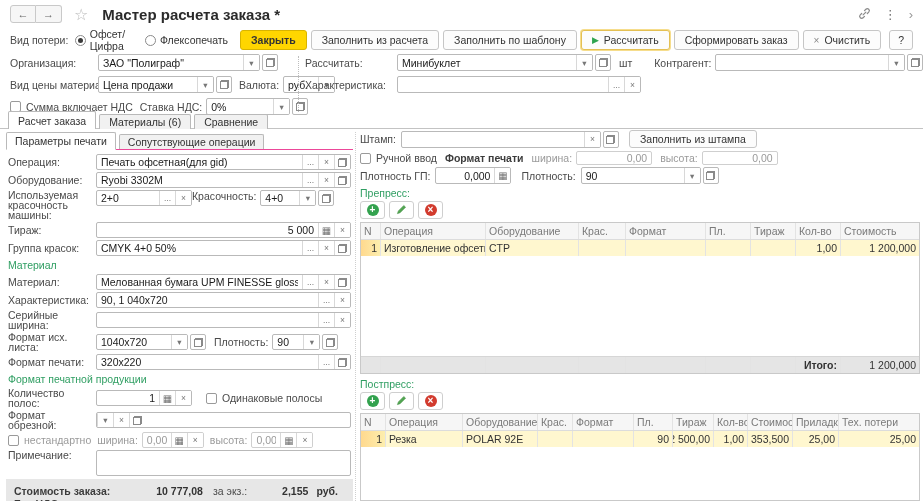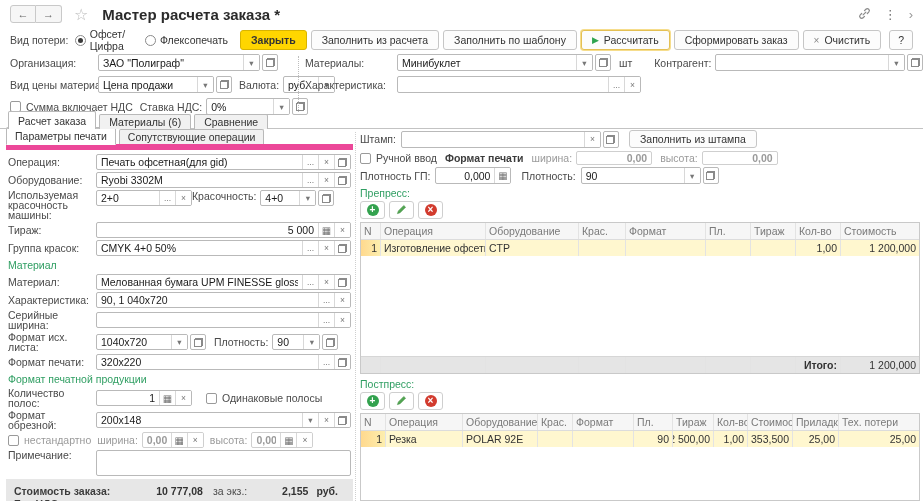--- a/index.html
+++ b/index.html
@@ -35,21 +35,21 @@
   .btn.default { border-color:#e4c054; box-shadow:0 0 0 1px #f6dd8c; }
   .play { color:#2ea44f; font-size:9px; }
   .xmark { color:#888; font-size:10px; }
   .btn.help { padding:0 8px; margin-left:4px; }
 
   
   .field { display:flex; align-items:center; height:17px; border:1px solid #b9b9b9; border-radius:2px;
            background:#fff; overflow:hidden; flex:none; }
   .field input { border:none; outline:none; flex:1; min-width:0; height:100%; padding:0 4px;
                  font:inherit; color:#1a1a1a; background:transparent; }
-  .field input:disabled { color:#9a9a9a;font-weight:bold; }
+  .field input:disabled { color:#9a9a9a; }
   .field.dis { border-color:#cfcfcf; }
   .field .num { text-align:right; }
   .ibtn { width:16px; height:100%; border-left:1px solid #d8d8d8; background:#fff; flex:none;
           display:flex; align-items:center; justify-content:center; color:#777; font-size:8.5px; }
   .calc { font-size:10px; color:#6f6f6f; }
   .icon-open { position:relative; width:9px; height:9px; }
   .icon-open::before { content:""; position:absolute; top:0; right:0; width:6px; height:6px; border:1px solid #8a8a8a; }
   .icon-open::after  { content:""; position:absolute; bottom:0; left:0; width:6px; height:6px; border:1px solid #8a8a8a; background:#fff; }
   .cb { width:11px; height:11px; border:1px solid #9a9a9a; border-radius:2px; background:#fff; flex:none; }
 
@@ -62,21 +62,21 @@
 
   
   .mtabs { position:absolute; left:8px; top:111px; height:18px; display:flex; align-items:flex-end; z-index:3; }
   .mtab { border:1px solid #b9b9b9; border-bottom:none; border-radius:2px 2px 0 0; background:#f1f1f1;
           padding:0 9px; height:15px; display:flex; align-items:center; margin-right:3px; color:#333; }
   .mtab.active { background:#fff; height:18px; }
   .tabline { position:absolute; left:0; top:128px; width:923px; border-top:1px solid #c3c3c3; z-index:1; }
 
   
   .lpanel { position:absolute; left:6px; top:132px; width:347px; }
-  .stabs { display:flex; align-items:flex-end; height:18px; border-bottom:6px solid #ec4899; margin-bottom:4px; }
+  .stabs { display:flex; align-items:flex-end; height:18px; border-bottom:1px solid #ec4899; margin-bottom:4px; }
   .stab { border:1px solid #b9b9b9; border-bottom:none; border-radius:2px 2px 0 0; background:#f1f1f1;
           padding:0 8px; height:15px; display:flex; align-items:center; margin-right:3px; }
   .stab.active { background:#fff; height:18px; margin-bottom:-1px; border-bottom:1px solid #fff; }
   .lrow { display:flex; align-items:center; margin:0 2px 2px 2px; }
   .lrow .field { height:16px; }
   .llbl { width:88px; flex:none; color:#4a4a4a; line-height:10px; }
   .ghdr { color:#2f9e62; margin:3px 2px 3px 2px; height:12px; line-height:12px; }
   .note-ta { flex:1; height:26px; border:1px solid #b9b9b9; border-radius:2px; resize:none; font:inherit; padding:1px 3px; outline:none; }
   .sumbox { background:#e7e7e7; margin-top:3px; padding:5px 8px; height:45px; }
   .srow { display:flex; height:13px; align-items:center; }
@@ -212,21 +212,21 @@
         <input value="0%" style="">
         <span class="ibtn">▾</span>
       </div>
       <span class="ibtn" style="border:1px solid #b9b9b9;border-radius:2px;height:17px;margin-left:2px">
           <span class="icon-open"></span>
         </span>
     </div>
   </div>
   <div class="fright">
     <div class="frow">
-      <span class="lbl" style="width:92px">Материалы:</span>
+      <span class="lbl" style="width:92px">Рассчитать:</span>
       <div class="field" style="width:196px">
         <input value="Минибуклет" style="">
         <span class="ibtn">▾</span>
       </div>
       <span class="ibtn" style="border:1px solid #b9b9b9;border-radius:2px;height:17px;margin-left:2px">
           <span class="icon-open"></span>
         </span>
       <span class="lbl" style="margin-left:8px">шт</span>
       <span class="lbl" style="margin-left:22px">Контрагент:</span>
       <div class="field" style="flex:1;margin-left:4px">
@@ -395,21 +395,20 @@
       <input class="num" value="1" style="">
       <span class="ibtn calc">▦</span>
       <span class="ibtn">×</span>
     </div>
     <span class="cb" style="margin-left:14px"></span>
     <span class="lbl" style="margin-left:5px">Одинаковые полосы</span>
   </div>
   <div class="lrow">
     <span class="llbl">Формат обрезной:</span>
     <div class="field" style="flex:1">
-      <input value="200x148" style="">
       <span class="ibtn">▾</span>
       <span class="ibtn">×</span>
       <span class="ibtn">
           <span class="icon-open"></span>
         </span>
     </div>
   </div>
   <div class="lrow">
     <span class="cb"></span>
     <span class="graylbl" style="margin-left:5px">нестандартно</span>

